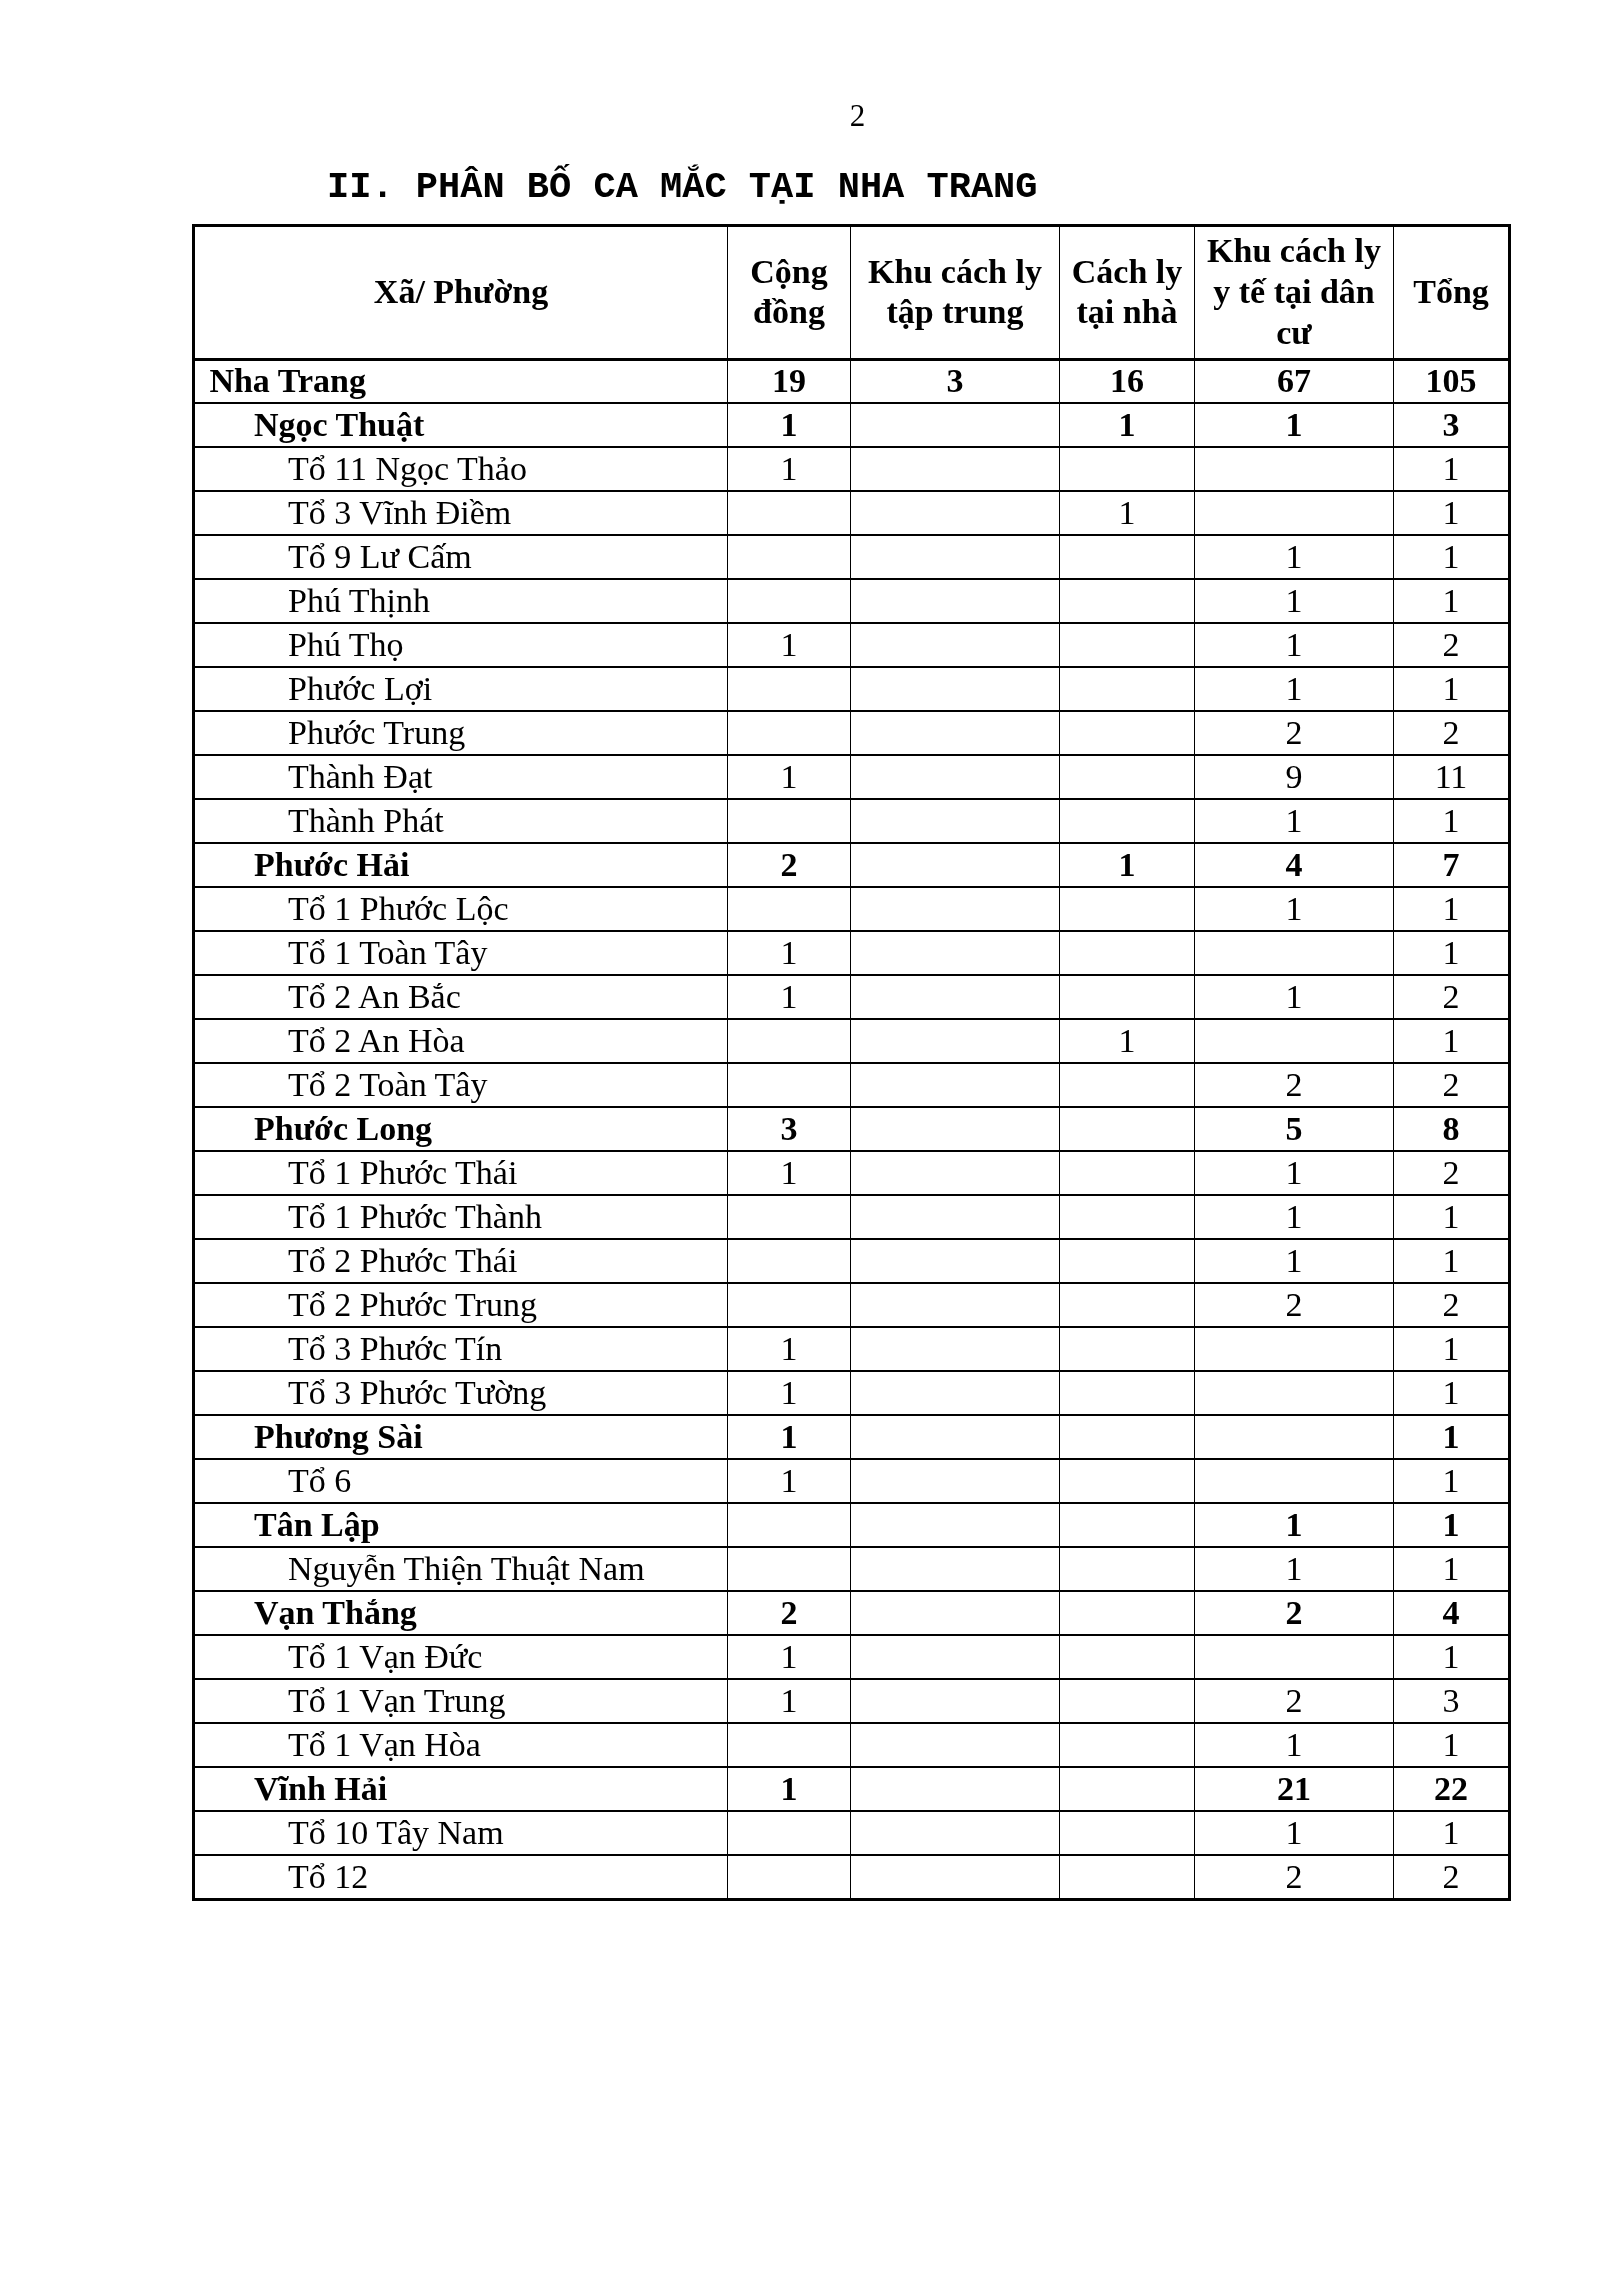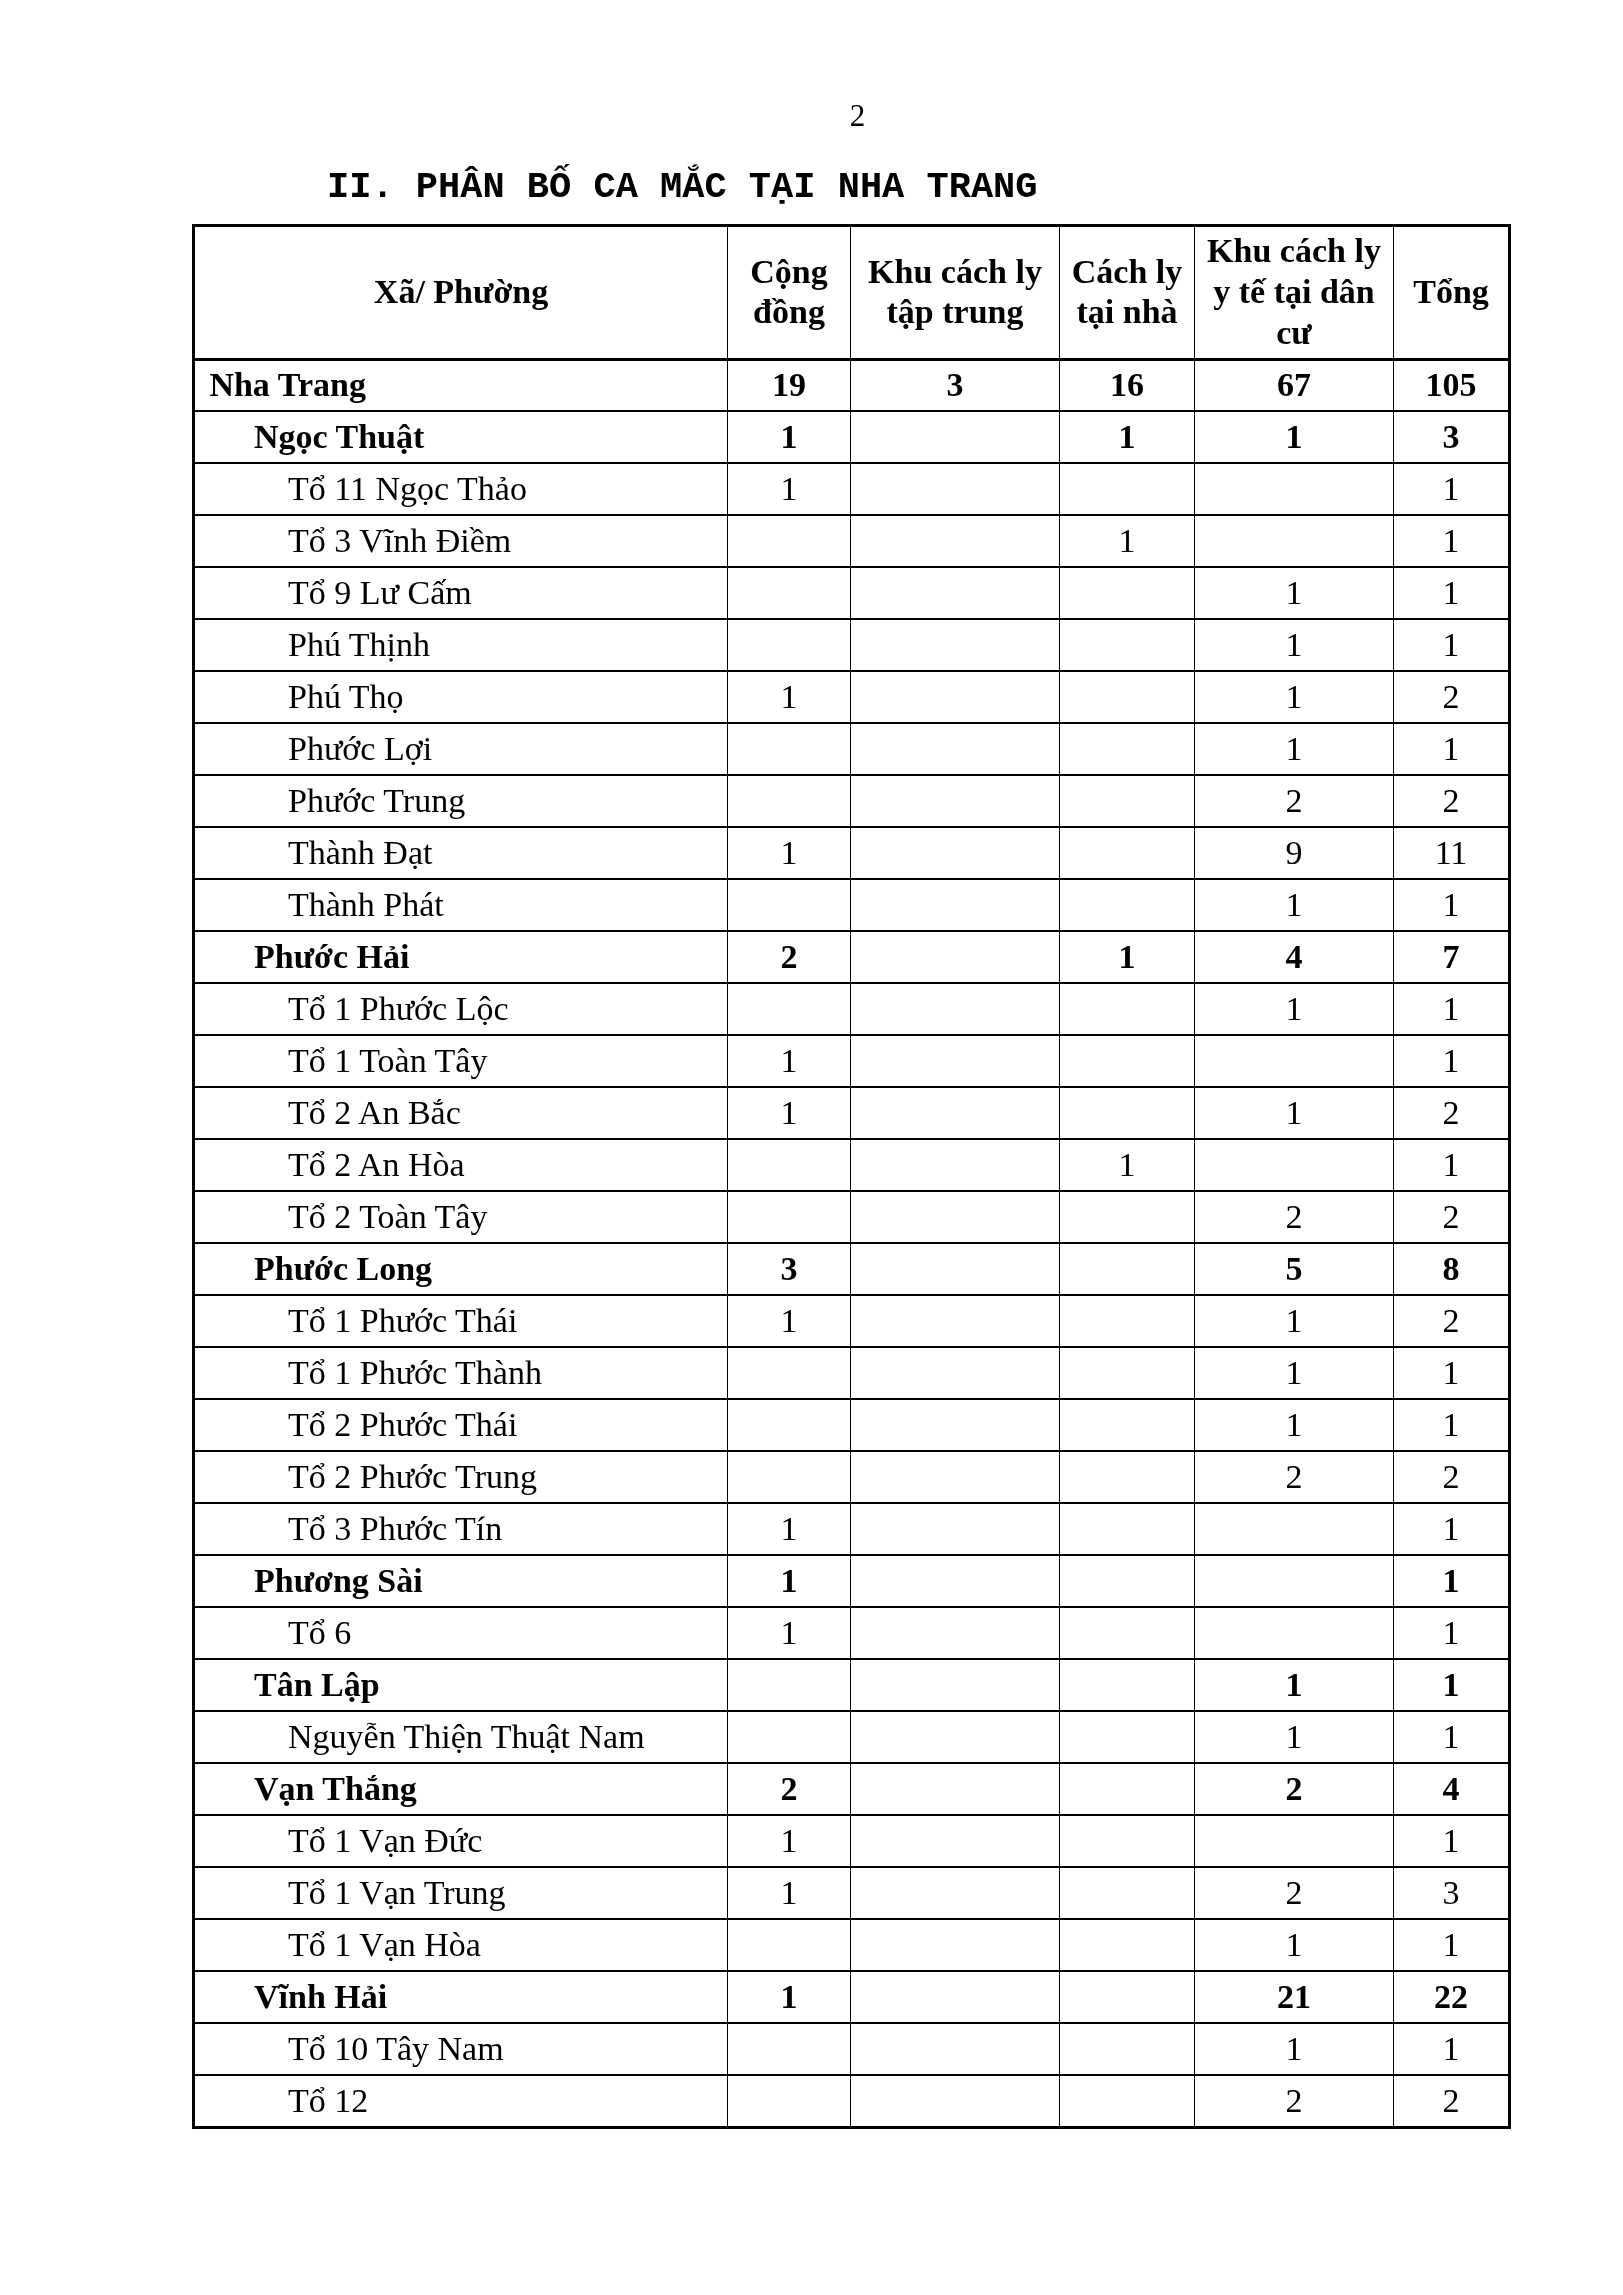--- a/index.html
+++ b/index.html
@@ -50,21 +50,21 @@
   }
   table.cases thead th {
     font-weight: bold;
     text-align: center;
     vertical-align: middle;
     line-height: 1.2;
     padding: 3.9px 6.5px;
     border-bottom-width: 3.9px;
   }
   table.cases tbody tr {
-    height: 52px;
+    height: 44px;
   }
   td.name {
     text-align: left;
     white-space: nowrap;
     vertical-align: middle;
   }
   td.num {
     text-align: center;
     vertical-align: middle;
   }
@@ -277,20 +277,28 @@
     <td class="num">2</td>
   </tr>
       <tr class="lvl-2">
     <td class="name">Tổ 3 Phước Tín</td>
     <td class="num">1</td>
     <td class="num"></td>
     <td class="num"></td>
     <td class="num"></td>
     <td class="num">1</td>
   </tr>
+      <tr class="lvl-2">
+    <td class="name">Tổ 3 Phước Tường</td>
+    <td class="num">1</td>
+    <td class="num"></td>
+    <td class="num"></td>
+    <td class="num"></td>
+    <td class="num">1</td>
+  </tr>
       <tr class="lvl-1 bold">
     <td class="name">Phương Sài</td>
     <td class="num">1</td>
     <td class="num"></td>
     <td class="num"></td>
     <td class="num"></td>
     <td class="num">1</td>
   </tr>
       <tr class="lvl-2">
     <td class="name">Tổ 6</td>

